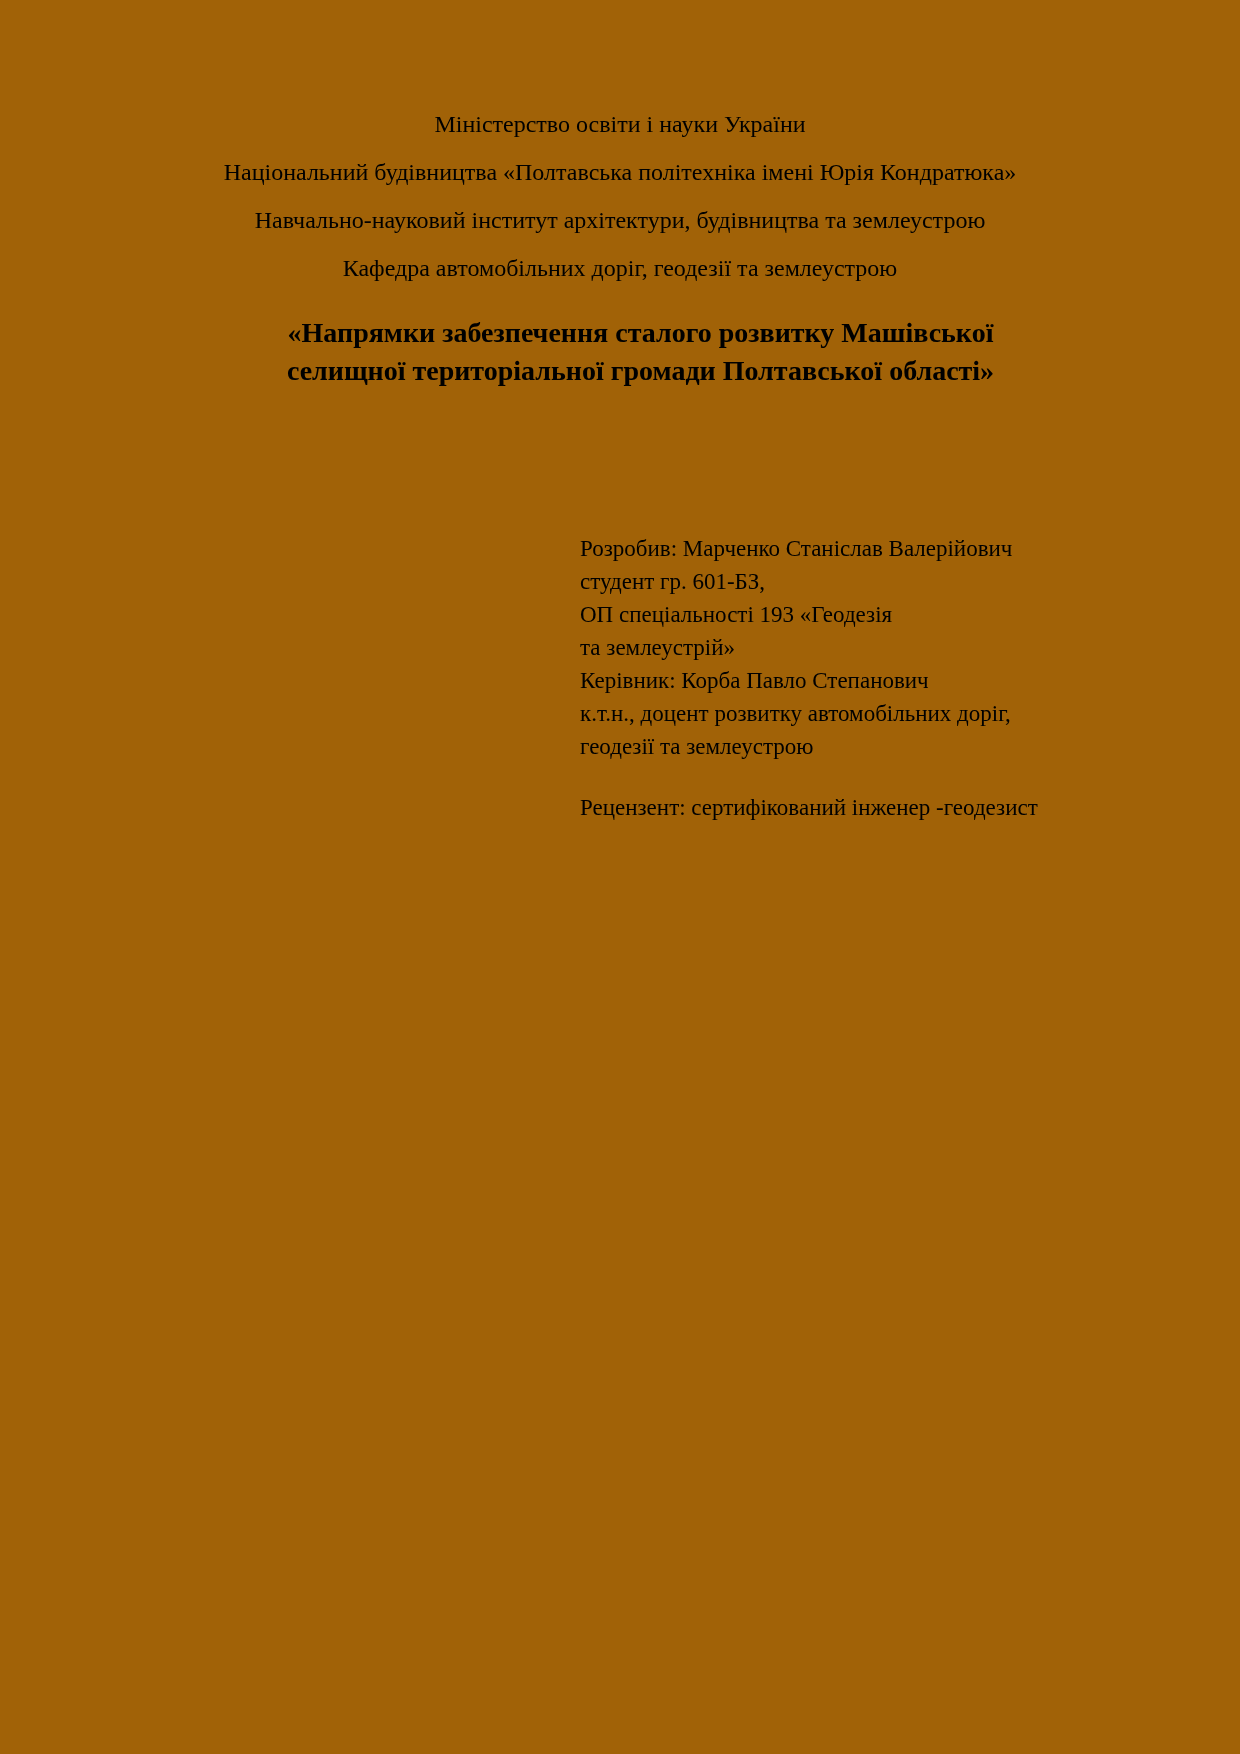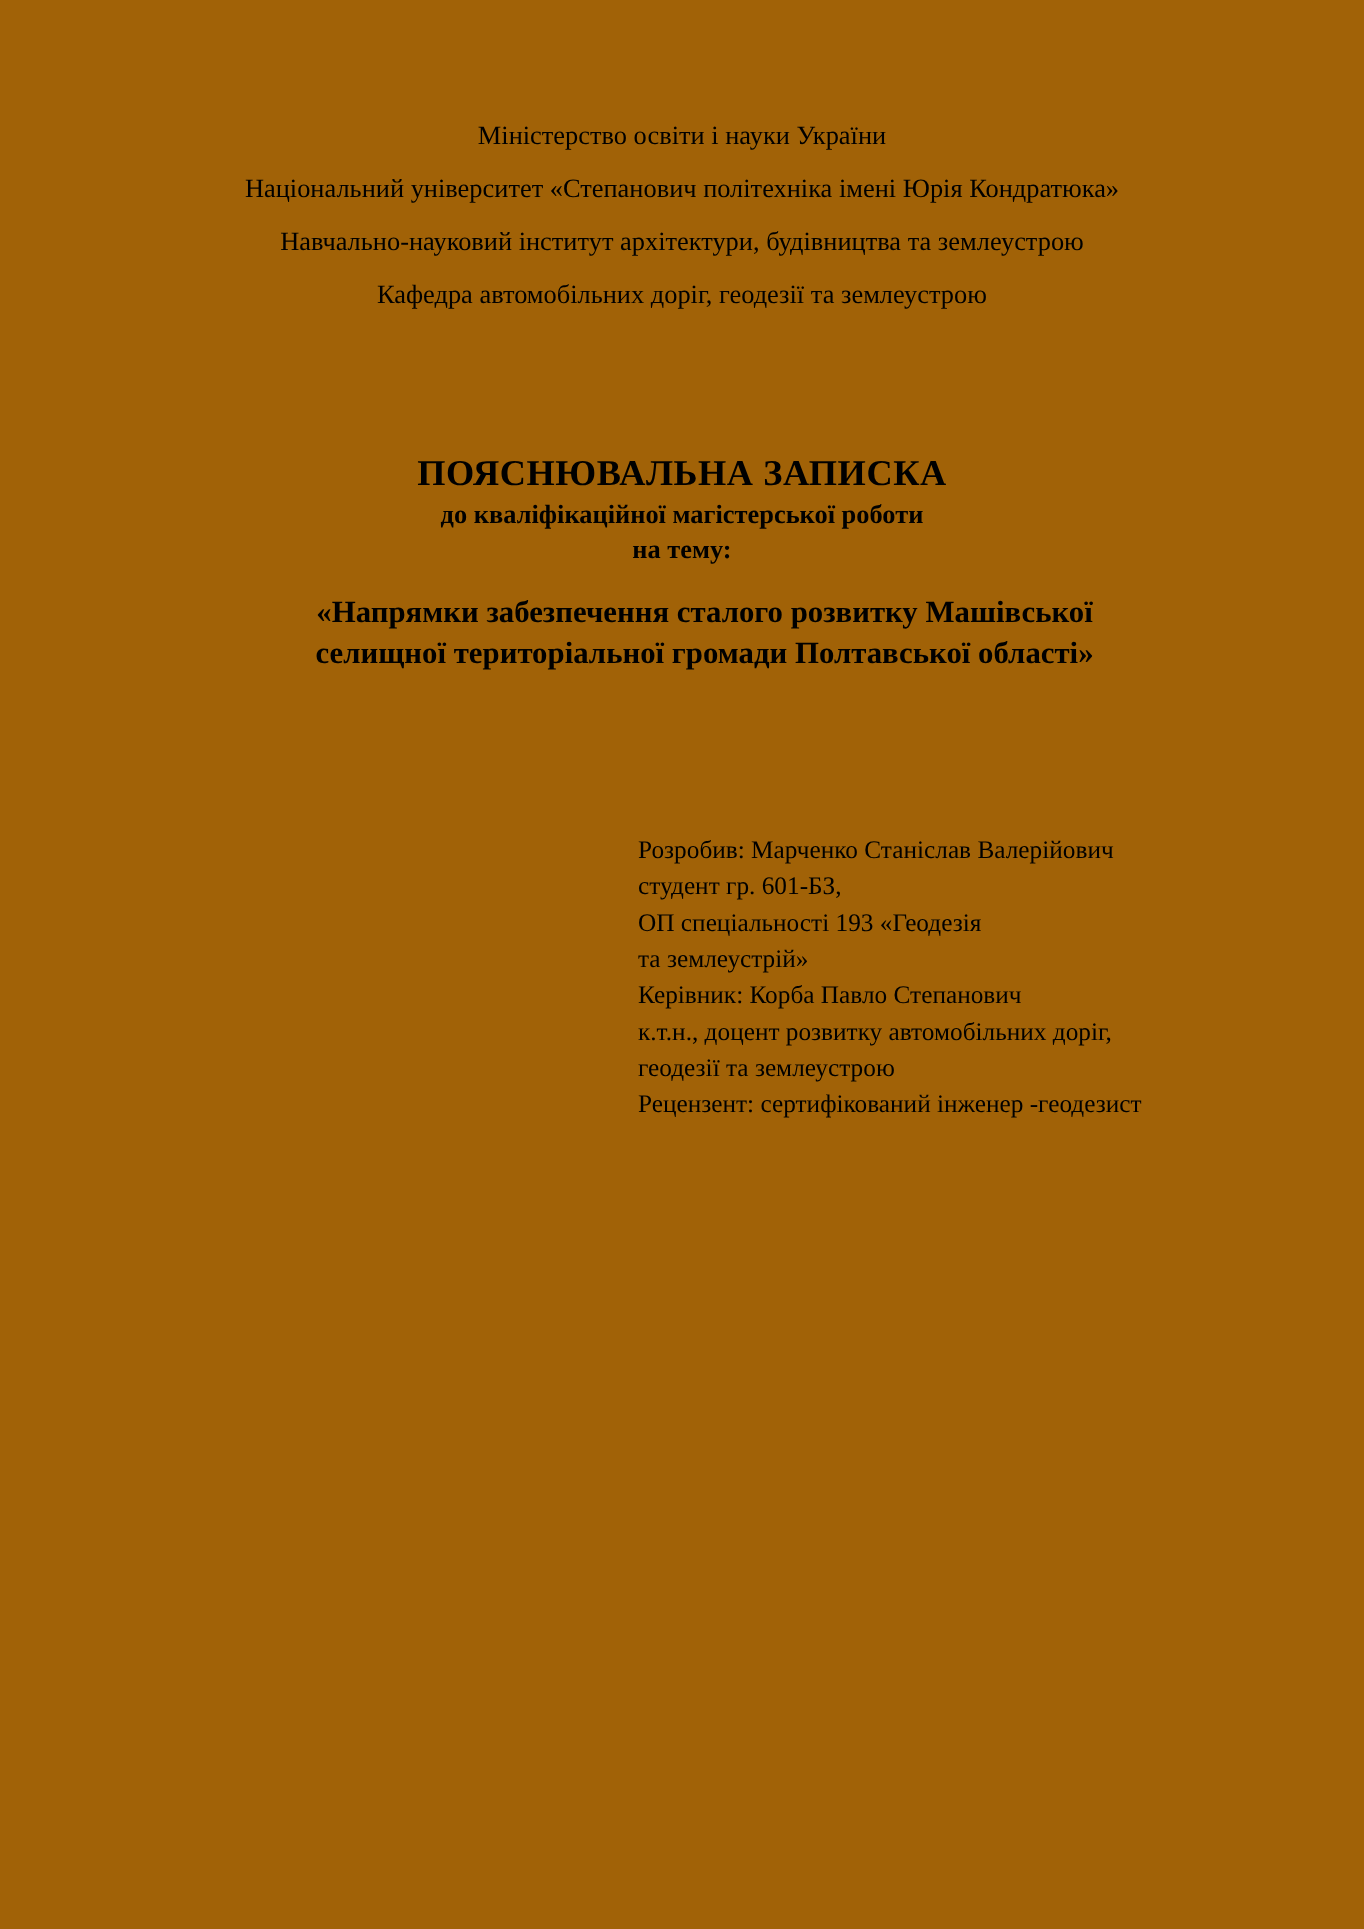--- a/index.html
+++ b/index.html
@@ -50,39 +50,35 @@
   }
   .credits-block {
     margin-top: 142px;
     margin-left: 580px;
     font-size: 23px;
     line-height: 33px;
   }
   .credit-line { white-space: nowrap; }
   .bold { font-weight: normal; }
   .reviewer-block {
+    margin-top: 28px;
   }
 </style>
 </head>
 <body>
 
 <div class="page">
 
   <div class="header-block">
     <div class="header-line">Міністерство освіти і науки України</div>
-    <div class="header-line">Національний університет «Степанович політехніка імені Юрія Кондратюка»</div>
+    <div class="header-line">Національний будівництва «Полтавська політехніка імені Юрія Кондратюка»</div>
     <div class="header-line">Навчально-науковий інститут архітектури, будівництва та землеустрою</div>
     <div class="header-line">Кафедра автомобільних доріг, геодезії та землеустрою</div>
   </div>
 
-  <div class="title-block">
-    <div class="main-title">ПОЯСНЮВАЛЬНА ЗАПИСКА</div>
-    <div class="subtitle">до кваліфікаційної магістерської роботи</div>
-    <div class="subtitle">на тему:</div>
-  </div>
 
   <div class="topic-block">
     <div class="topic-line">«Напрямки забезпечення сталого розвитку Машівської</div>
     <div class="topic-line">селищної територіальної громади Полтавської області»</div>
   </div>
 
   <div class="credits-block">
     <div class="credit-line"><span>Розробив: </span><span class="bold">Марченко Станіслав Валерійович</span></div>
     <div class="credit-line">студент гр. 601-БЗ,</div>
     <div class="credit-line">ОП спеціальності 193 «Геодезія</div>

